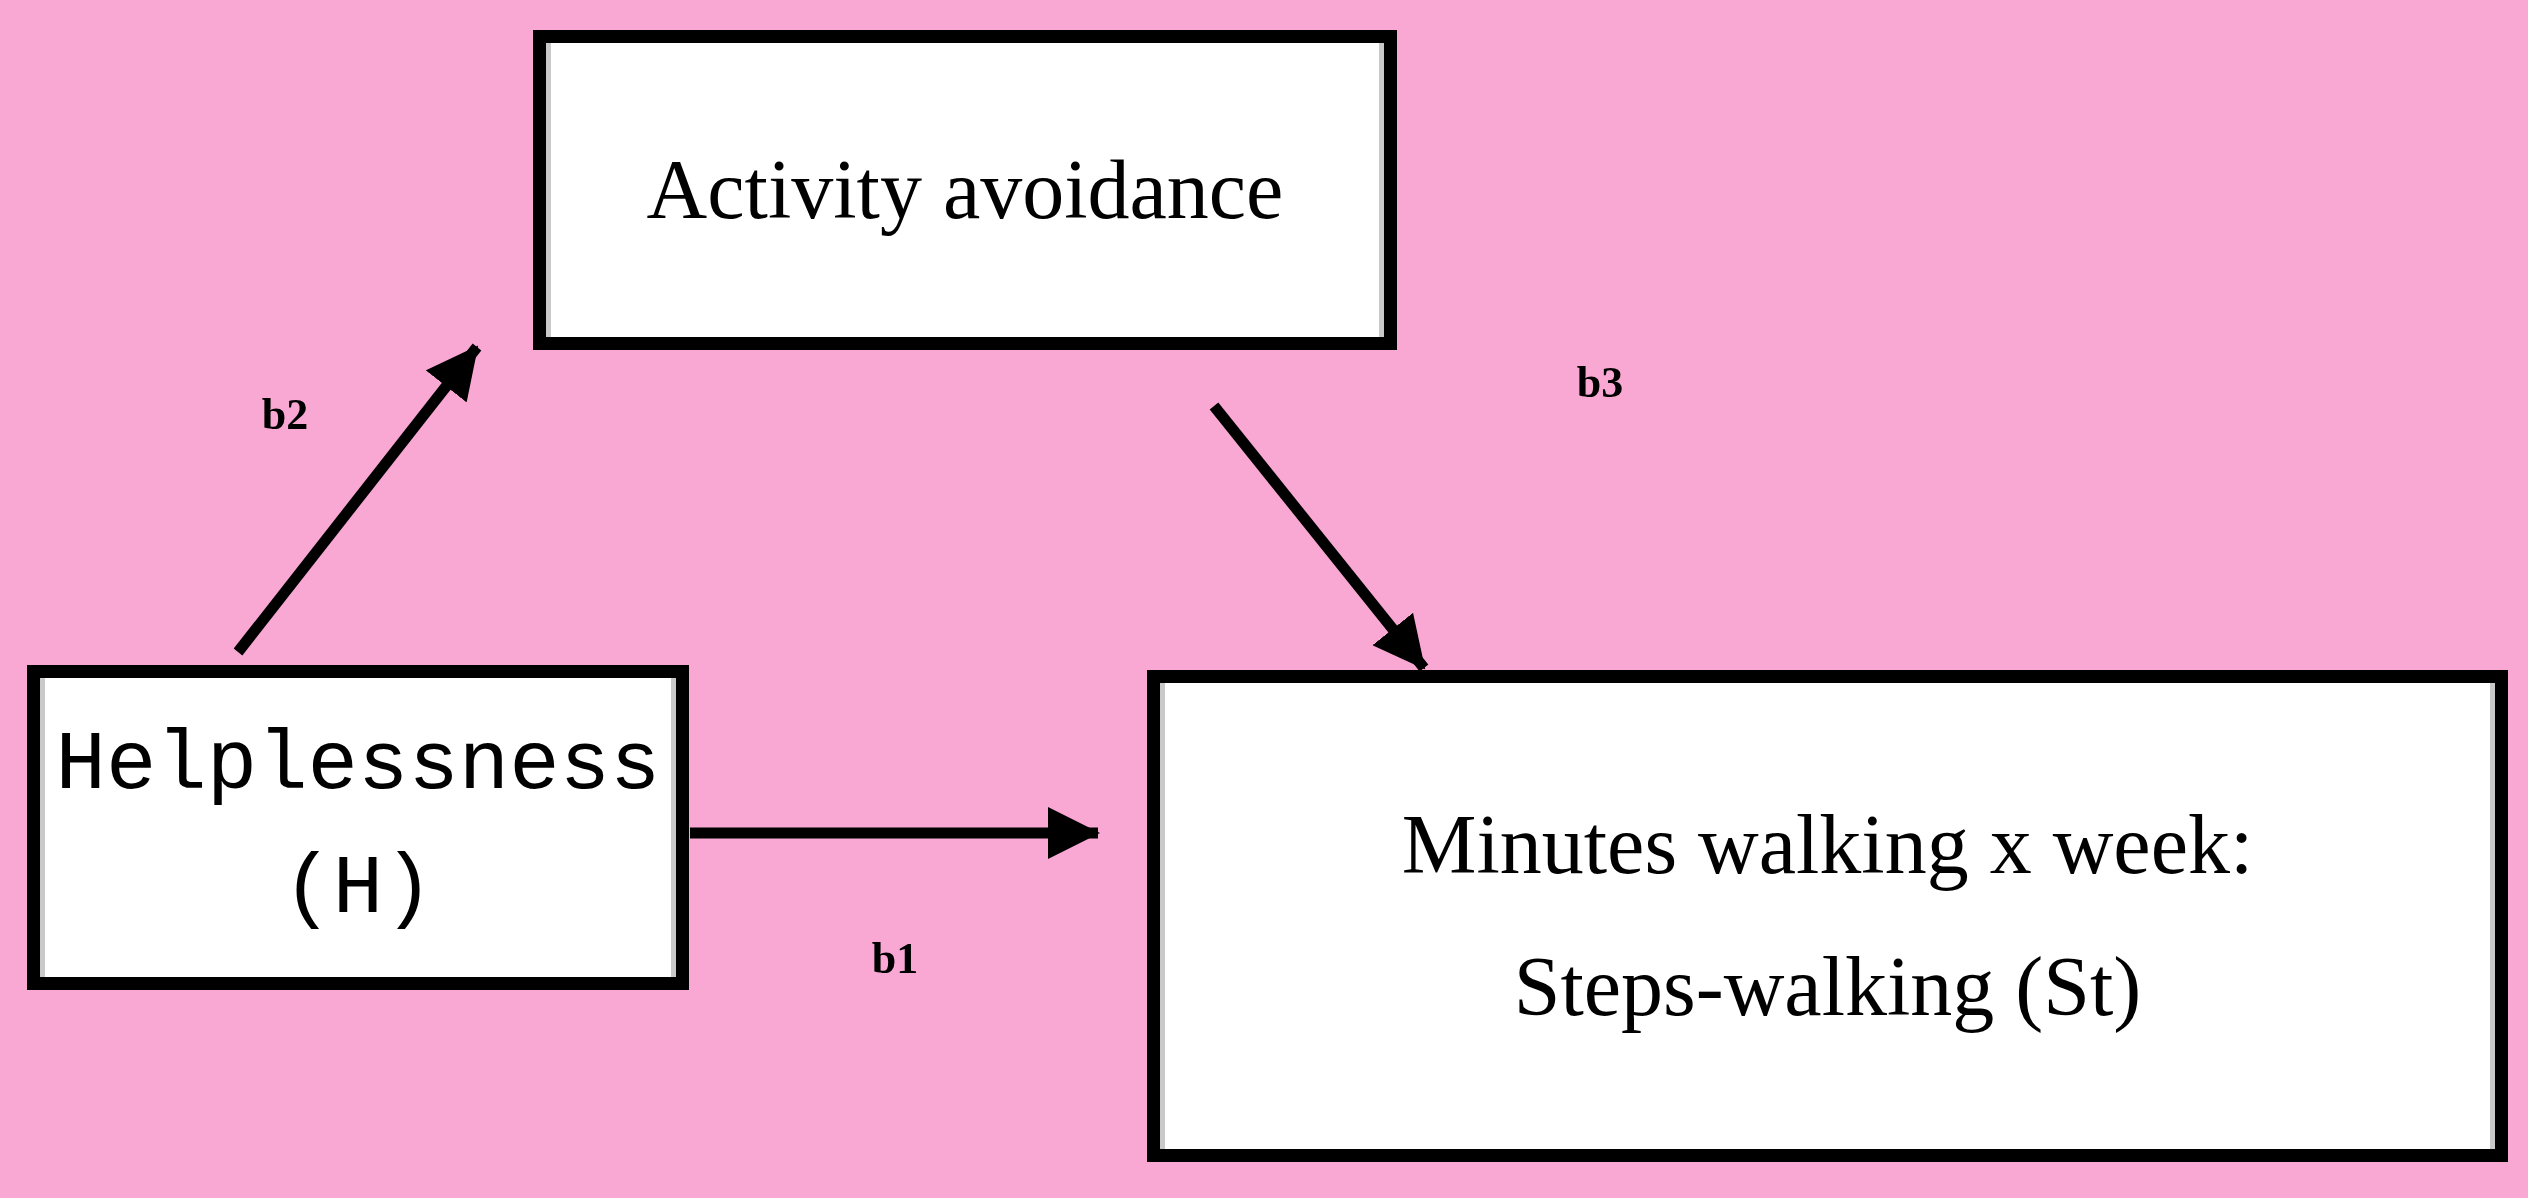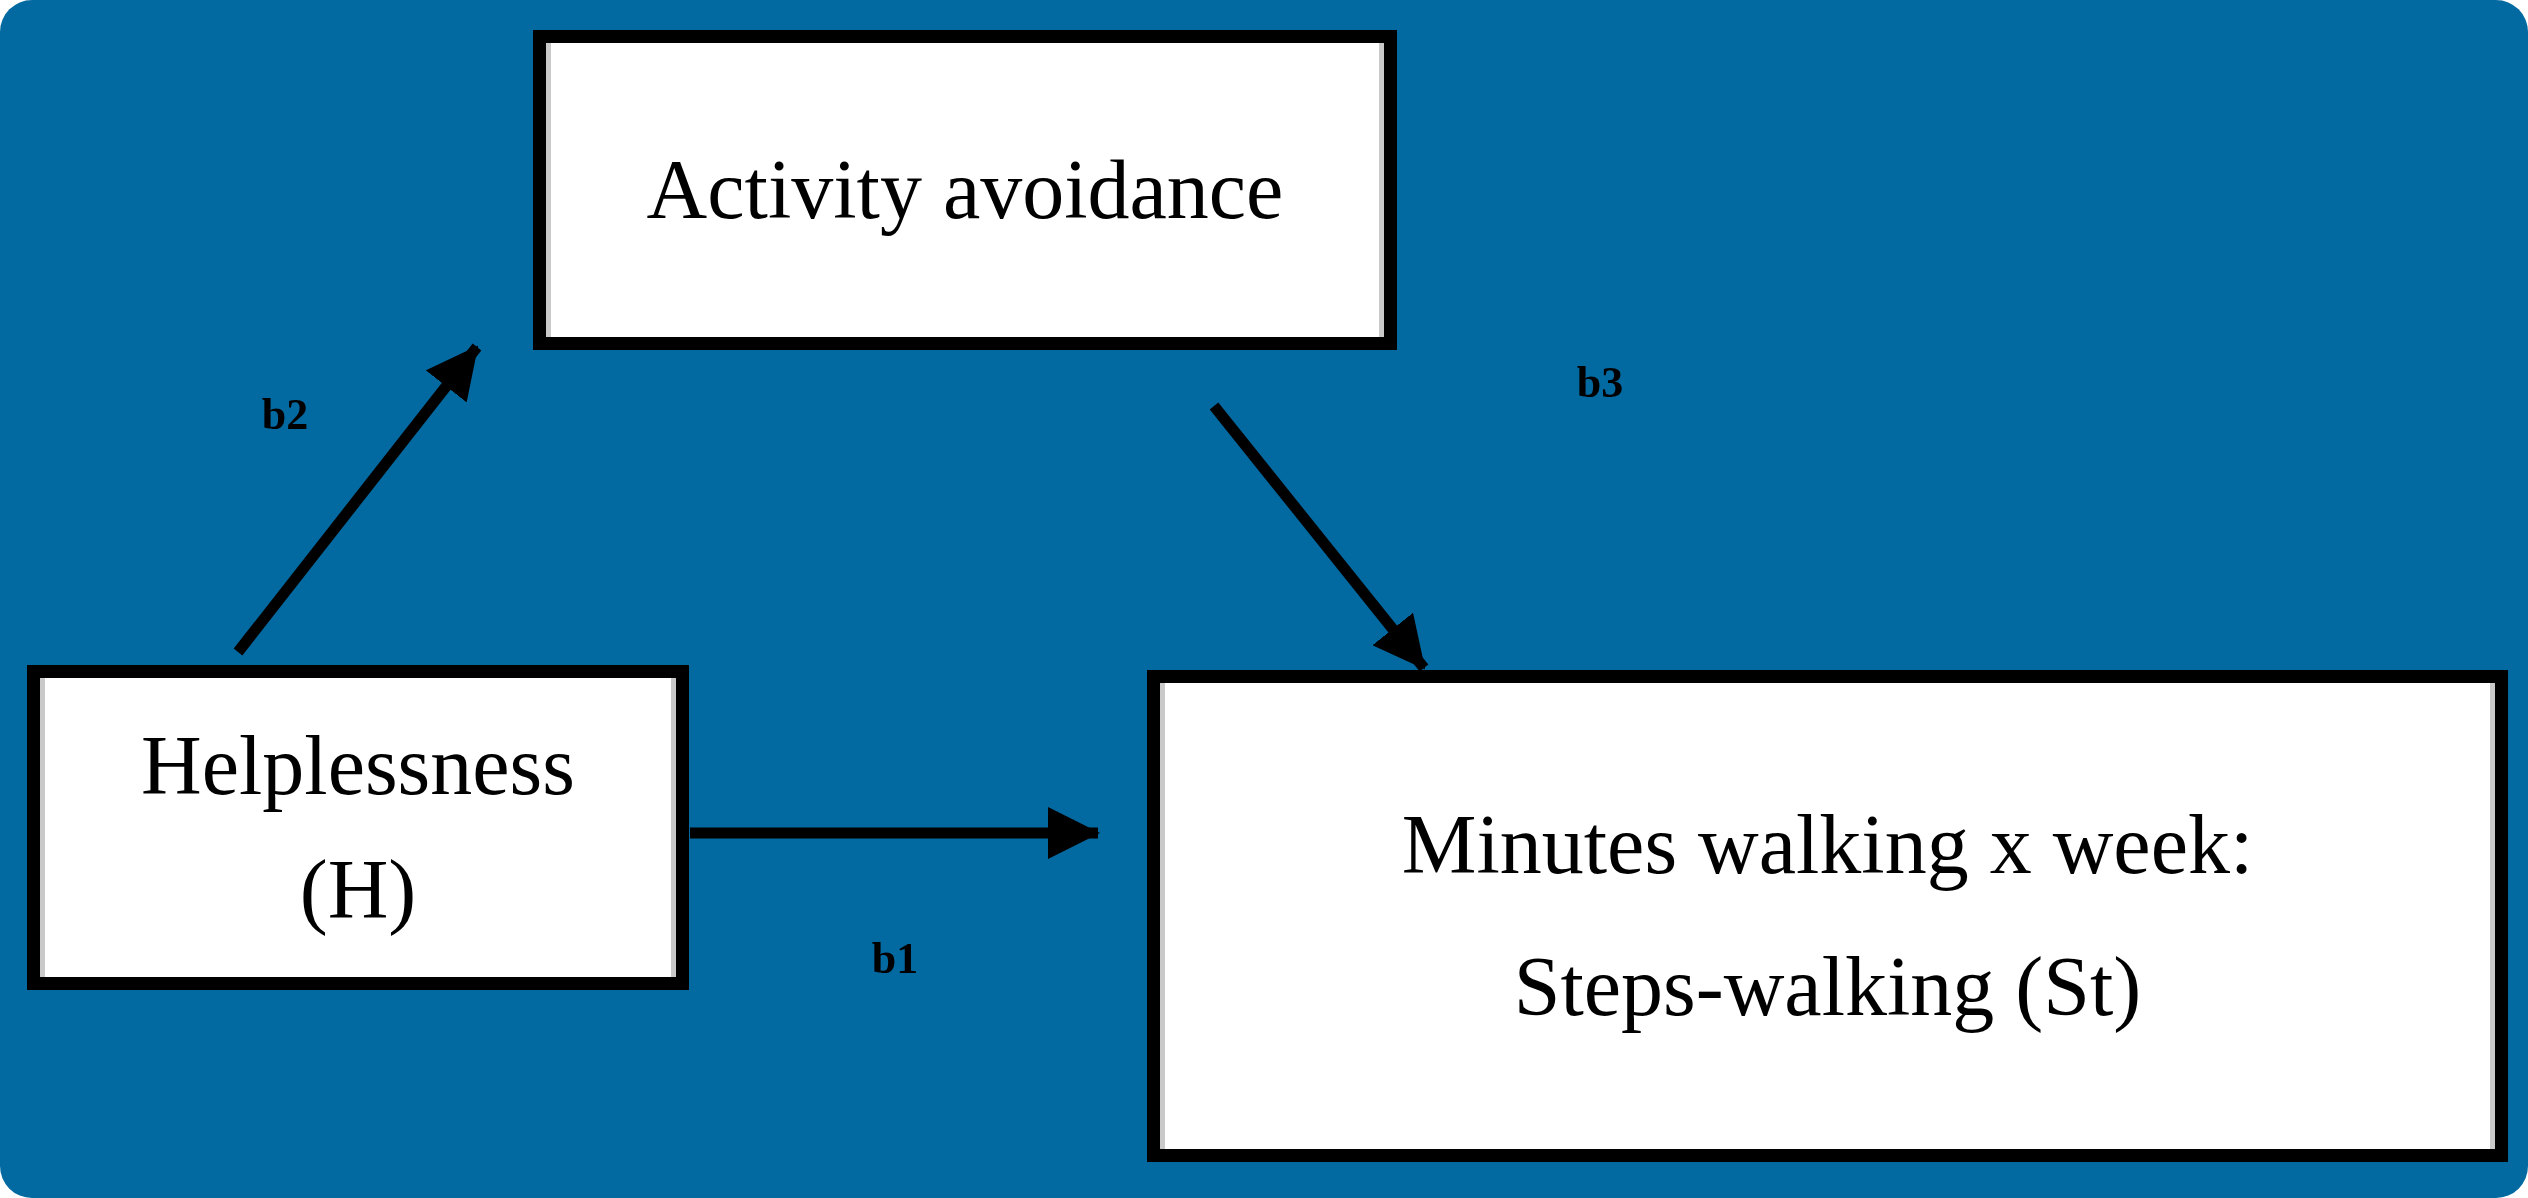--- a/index.html
+++ b/index.html
@@ -4,25 +4,24 @@
 <style>
   html, body {
     margin: 0;
     padding: 0;
     background: #ffffff;
   }
   .stage {
     position: relative;
     width: 2528px;
     height: 1198px;
-    background: #0369a1;
+    background: #f9a8d4;
     overflow: hidden;
     font-family: "Liberation Serif", "DejaVu Serif", serif;
     color: #000000;
-    border-radius: 32px;
   }
   .arrow-layer {
     position: absolute;
     left: 0;
     top: 0;
     width: 2528px;
     height: 1198px;
     pointer-events: none;
   }
   .box {
@@ -49,20 +48,21 @@
     width: 864px;
     height: 320px;
     gap: 44px;
   }
   .box-predictor {
     left: 27px;
     top: 665px;
     width: 662px;
     height: 325px;
     gap: 40px;
+    font-family: Liberation Mono, monospace;
   }
   .box-outcome {
     left: 1147px;
     top: 670px;
     width: 1361px;
     height: 492px;
     gap: 58px;
   }
   .path-label {
     position: absolute;

